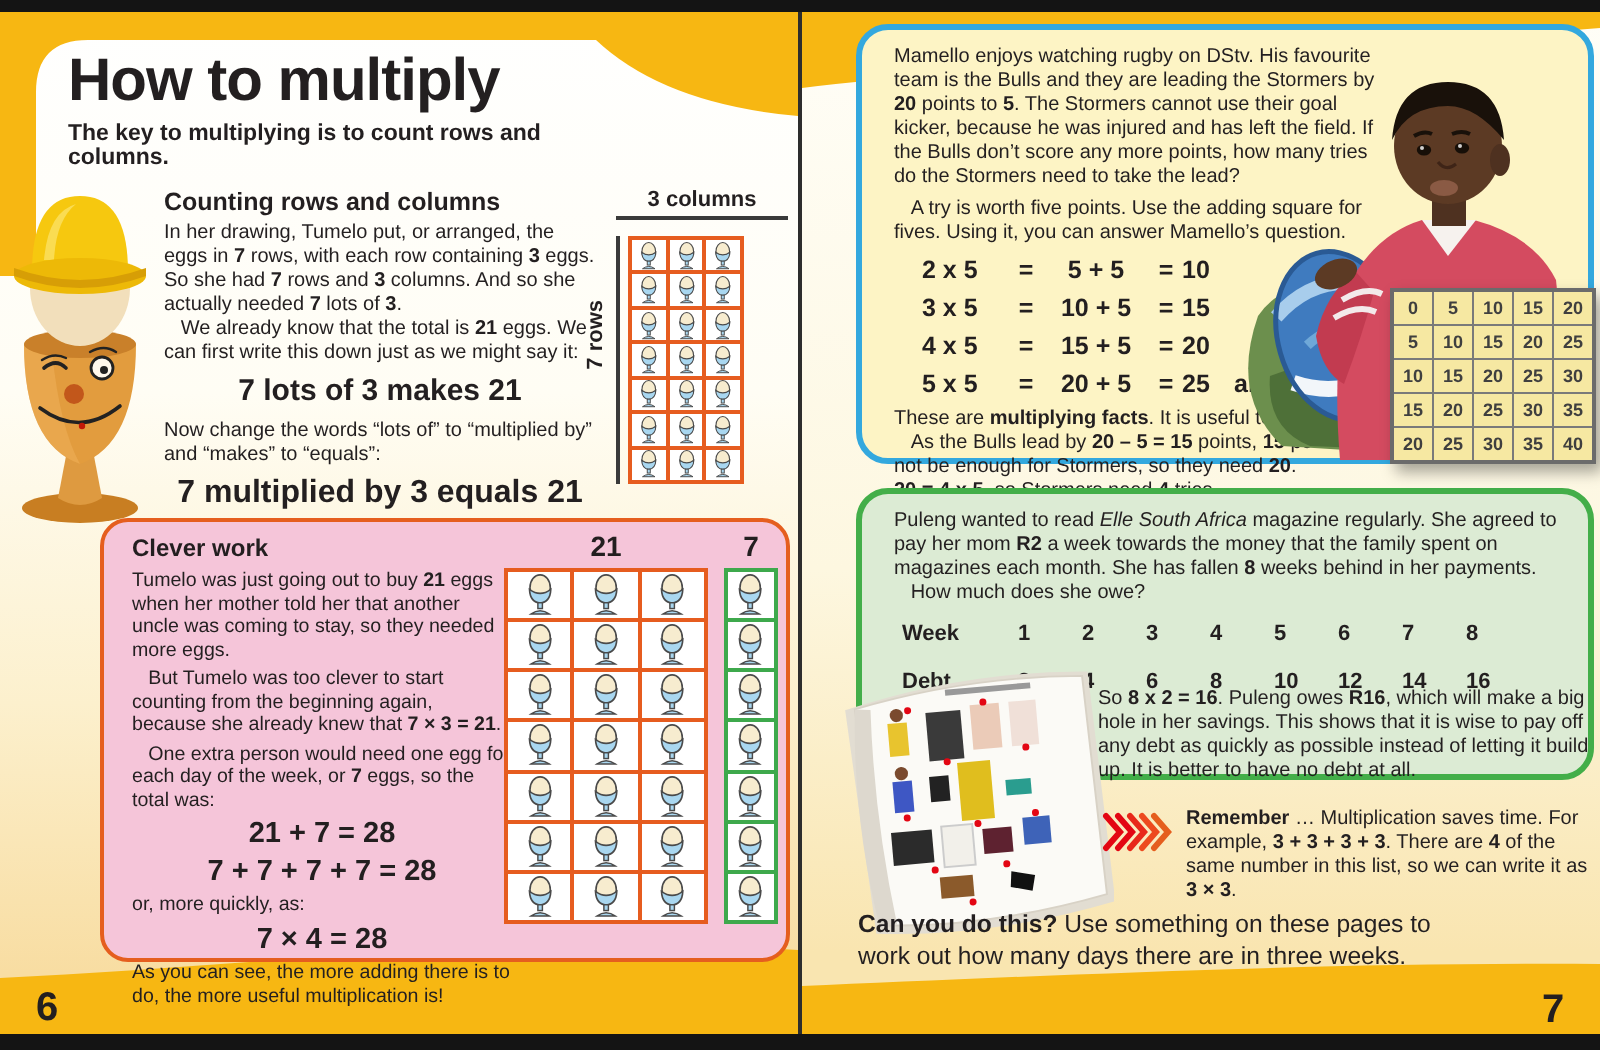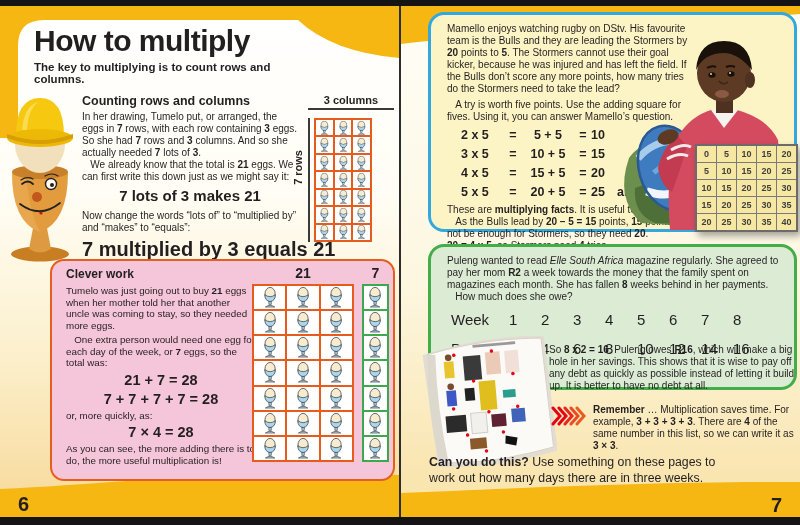--- a/index.html
+++ b/index.html
@@ -15,21 +15,21 @@
   svg{display:block;}
   .abs{position:absolute;}
   .yellow{fill:#F7B712;}
   
   .title{left:34px;top:24px;font-size:30px;font-weight:bold;letter-spacing:-0.5px;z-index:2;}
   .subtitle{left:34px;top:61px;width:240px;font-size:11.5px;font-weight:bold;z-index:2;}
   .intro-col{left:82px;top:94px;width:216px;z-index:2;}
   .h-sec{font-size:12.5px;font-weight:bold;margin:0 0 3px 0;}
   .p{font-size:10px;line-height:1.2;margin:0 0 4px 0;}
   .big-eq{font-weight:bold;text-align:center;margin:4px 0 6px 0;white-space:nowrap;}
-  .eq-words{font-size:15px;} .eq-mult{font-size:20px;} .eq-num{font-size:15px;}
+  .eq-words{font-size:15px;} .eq-mult{font-size:16px;} .eq-num{font-size:15px;}
   
   .diagram{left:292px;top:94px;width:106px;height:154px;z-index:2;}
   .cols-label{position:absolute;left:16px;top:0;width:86px;text-align:center;font-weight:bold;
               font-size:11px;border-bottom:2px solid #3a3a3a;padding-bottom:2px;}
   .rows-rule{position:absolute;left:16px;top:24px;width:2px;height:124px;background:#3a3a3a;}
   .rows-label{position:absolute;left:0;top:56px;font-weight:bold;font-size:11px;
               writing-mode:vertical-rl;transform:rotate(180deg);}
   .egg-grid{display:grid;background:#fff;}
   .red-grid{border:1.5px solid #E65C1F;} .red-grid .egg-cell{border:1px solid #E65C1F;}
   .green-grid{border:1.5px solid #3EA94C;} .green-grid .egg-cell{border:1px solid #3EA94C;}
@@ -56,21 +56,21 @@
   .eq-row{display:flex;font-weight:bold;font-size:12.5px;margin-bottom:5px;}
   .ea{width:44px;} .es{width:16px;text-align:center;} .eb{width:54px;text-align:center;}
   .ec{min-width:22px;} .en{margin-left:4px;}
   .boy{left:214px;top:18px;width:182px;height:212px;z-index:2;}
   .square{left:294px;top:144px;z-index:3;display:grid;grid-auto-rows:16px;gap:1px;background:#7a7a7a;
           border:2px solid #6b6b6b;box-shadow:3px 4px 7px rgba(0,0,0,.35);}
   .sq-cell{background:#F6E8A2;display:flex;align-items:center;justify-content:center;
            font-size:9px;font-weight:bold;color:#3f3f3f;}
   .puleng-box{left:27px;top:244px;width:369px;height:146px;background:#DCEBD4;
               border:3px solid #43AE49;border-radius:16px;z-index:1;padding:8px 14px 0 16px;}
-  .num-row{display:flex;font-weight:normal;font-size:15px;margin:8px 0 0 4px;}
+  .num-row{display:flex;font-weight:bold;font-size:11px;margin:8px 0 0 4px;}
   .num-label{width:58px;} .num-cell{width:32px;}
   .puleng-p2{position:absolute;left:118px;top:97px;width:248px;}
   .magazine{left:20px;top:330px;width:136px;height:142px;z-index:2;}
   .remember{left:150px;top:404px;width:250px;z-index:2;display:flex;align-items:flex-start;}
   .chevrons{width:36px;margin-top:2px;flex:none;}
   .remember .p{margin-left:6px;}
   .canyou{left:28px;top:455px;width:315px;font-size:12.3px;line-height:1.3;z-index:2;}
   .wave{left:0;top:449px;width:399px;height:68px;z-index:1;}
   .pagenum{font-size:20px;font-weight:bold;z-index:3;}
   #pn6{left:18px;top:493px;} #pn7{left:370px;top:494px;}
@@ -297,20 +297,21 @@
     <path d="M4.2,24.8 Q10,20.6 15.8,24.8 Z" fill="#A9D7F0" stroke="#4a4a4a" stroke-width="0.9"></path>
   </svg>
 </div>
         </div>
     </div>
 
     <div class="abs clever-box">
       <div class="clever-text">
         <div class="clever-h">Clever work</div>
         <div class="p">Tumelo was just going out to buy <b>21</b> eggs when her mother told her that another uncle was coming to stay, so they needed more eggs.</div>
+        <div class="p">&nbsp;&nbsp;&nbsp;But Tumelo was too clever to start counting from the beginning again, because she already knew that <b>7 × 3 = 21</b>.</div>
         <div class="p">&nbsp;&nbsp;&nbsp;One extra person would need one egg for each day of the week, or <b>7</b> eggs, so the total was:</div>
         <div class="clever-eq">21 + 7 = 28</div>
         <div class="clever-eq">7 + 7 + 7 + 7 = 28</div>
         <div class="p">or, more quickly, as:</div>
         <div class="clever-eq">7 × 4 = 28</div>
         <div class="p">As you can see, the more adding there is to do, the more useful multiplication is!</div>
       </div>
       <div class="g21-label">21</div>
       <div class="g7-label">7</div>
       <div class="egg-grid red-grid grid21" style="grid-template-columns: repeat(3, 1fr);">

